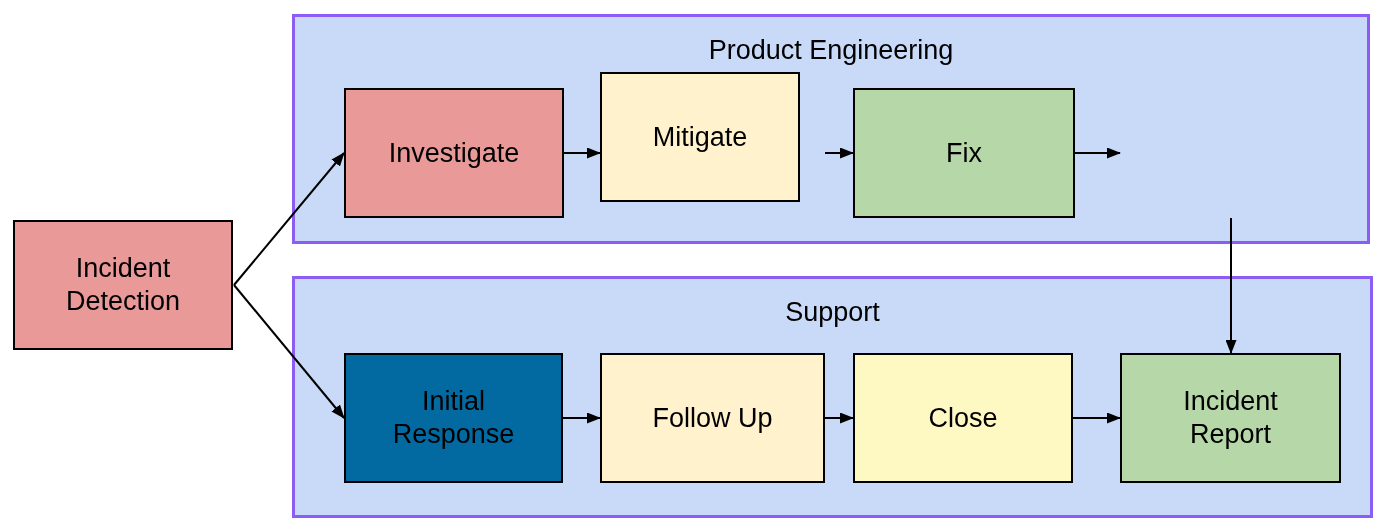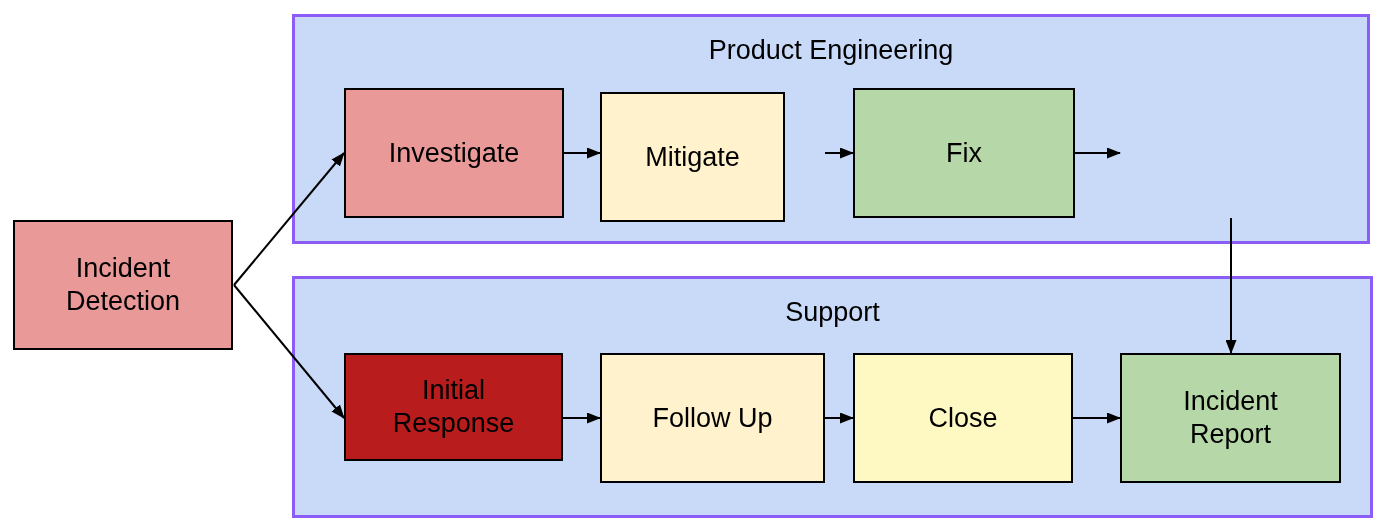--- a/index.html
+++ b/index.html
@@ -67,30 +67,30 @@
   </div>
 
   <div class="node" style="left: 344px; top: 88px; width: 220px; height: 130px; background: rgb(234, 153, 153);">
     <span>Investigate</span>
   </div>
 
   <div class="node" style="left: 13px; top: 220px; width: 220px; height: 130px; background: rgb(234, 153, 153);">
     <span>Incident Detection</span>
   </div>
 
-  <div class="node" style="left: 600px; top: 92px; width: 185px; height: 130px; background: rgb(255, 242, 204);">
+  <div class="node" style="left: 600px; top: 72px; width: 200px; height: 130px; background: rgb(255, 242, 204);">
     <span>Mitigate</span>
   </div>
 
   <div class="node" style="left: 853px; top: 88px; width: 222px; height: 130px; background: rgb(182, 215, 168);">
     <span>Fix</span>
   </div>
 
 
-  <div class="node" style="left: 344px; top: 353px; width: 219px; height: 108px; background: #b91c1c;">
+  <div class="node" style="left: 344px; top: 353px; width: 219px; height: 130px; background: #0369a1;">
     <span>Initial Response</span>
   </div>
 
   <div class="node" style="left: 600px; top: 353px; width: 225px; height: 130px; background: rgb(255, 242, 204);">
     <span>Follow Up</span>
   </div>
 
   <div class="node" style="left: 853px; top: 353px; width: 220px; height: 130px; background: #fef9c3;">
     <span>Close</span>
   </div>

